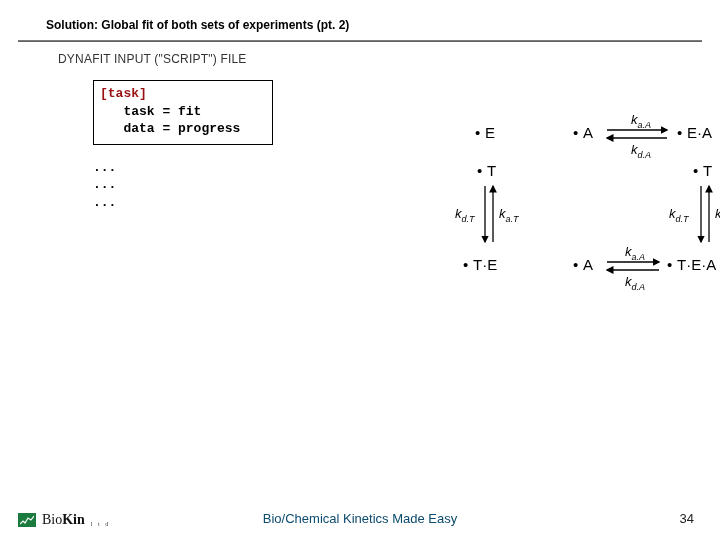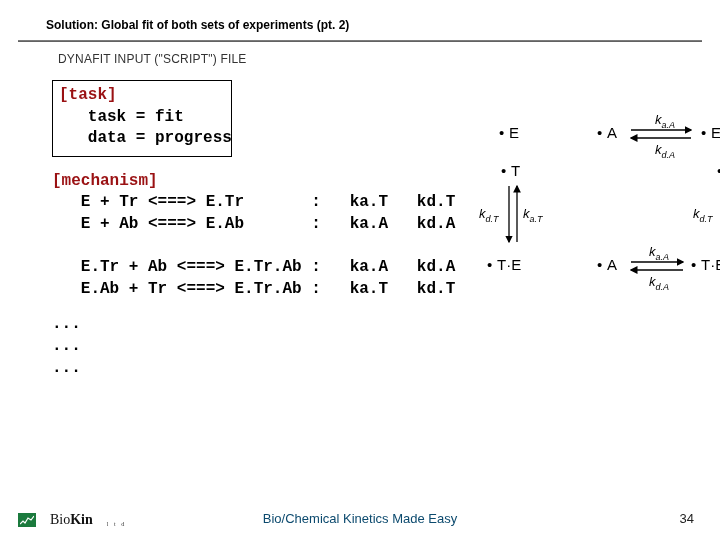--- a/index.html
+++ b/index.html
@@ -26,22 +26,23 @@
   }
   .content-area {
     display: flex;
     padding: 14px 20px 0 52px;
     gap: 24px;
     align-items: flex-start;
   }
   .script-col {
     flex: 0 0 338px;
     font-family: "Courier New", Courier, monospace;
-    font-size: 16px; line-height: 1.35;
+    font-size: 13px; line-height: 1.35;
     font-weight: bold;
+    margin-left: 41px;
   }
   .script-col pre {
     font-family: inherit; white-space: pre;
     margin: 0 0 14px 0;
   }
   .pre-task { border: 1px solid #000; padding: 4px 6px 6px 6px; margin-bottom: 14px; width: 180px; }
   .sec { color: #9A1113; }  
 
   .diagram-col { flex: 1; padding-top: 22px; }
   svg { display: block; }
@@ -50,21 +51,21 @@
     position: absolute; left: 0; right: 0; bottom: 14px;
     display: flex; align-items: center; justify-content: center;
     font-size: 13px; color: #0c4a6e;
   }
   .page-num {
     position: absolute; right: 26px; bottom: 14px;
     font-size: 13px; color: #222;
   }
   .logo {
     position: absolute; left: 18px; bottom: 12px;
-    display: flex; align-items: center; gap: 10px;
+    display: flex; align-items: center; gap: 2px;
     font-family: Georgia, serif;
   }
   .logo-box {
     width: 18px; height: 14px; background: #1b7a3d;
     display: inline-flex; align-items: center; justify-content: center;
     margin-right: 4px;
   }
   .logo-box svg { width: 14px; height: 10px; }
   .logo-text1 { font-size: 14px; color: #111; }
   .logo-text1 b { font-weight: bold; }
@@ -78,26 +79,20 @@
   <div class="title">Solution: Global fit of both sets of experiments (pt. 2)</div>
   <div class="title-underline"></div>
   <div class="subhead">DYNAFIT INPUT ("SCRIPT") FILE</div>
 
   <div class="content-area">
     <div class="script-col">
       <pre class="pre-task"><span class="sec">[task]</span>
 <span>   task = fit
    data = progress</span></pre>
 
-      <pre><span class="sec">[mechanism]</span>
-<span>   E + Tr &lt;===&gt; E.Tr       :   ka.T   kd.T
-   E + Ab &lt;===&gt; E.Ab       :   ka.A   kd.A
-
-   E.Tr + Ab &lt;===&gt; E.Tr.Ab :   ka.A   kd.A
-   E.Ab + Tr &lt;===&gt; E.Tr.Ab :   ka.T   kd.T</span></pre>
 
 
       <pre>...
 ...
 ...</pre>
     </div>
 
     <div class="diagram-col">
       <svg width="290" height="210" viewBox="0 0 290 210">
         <defs>

